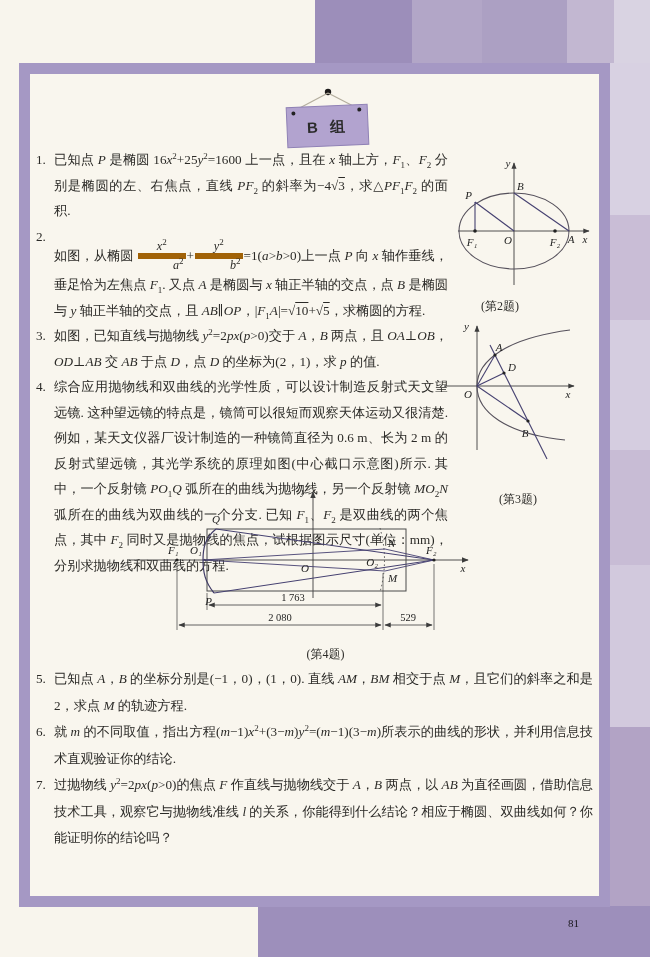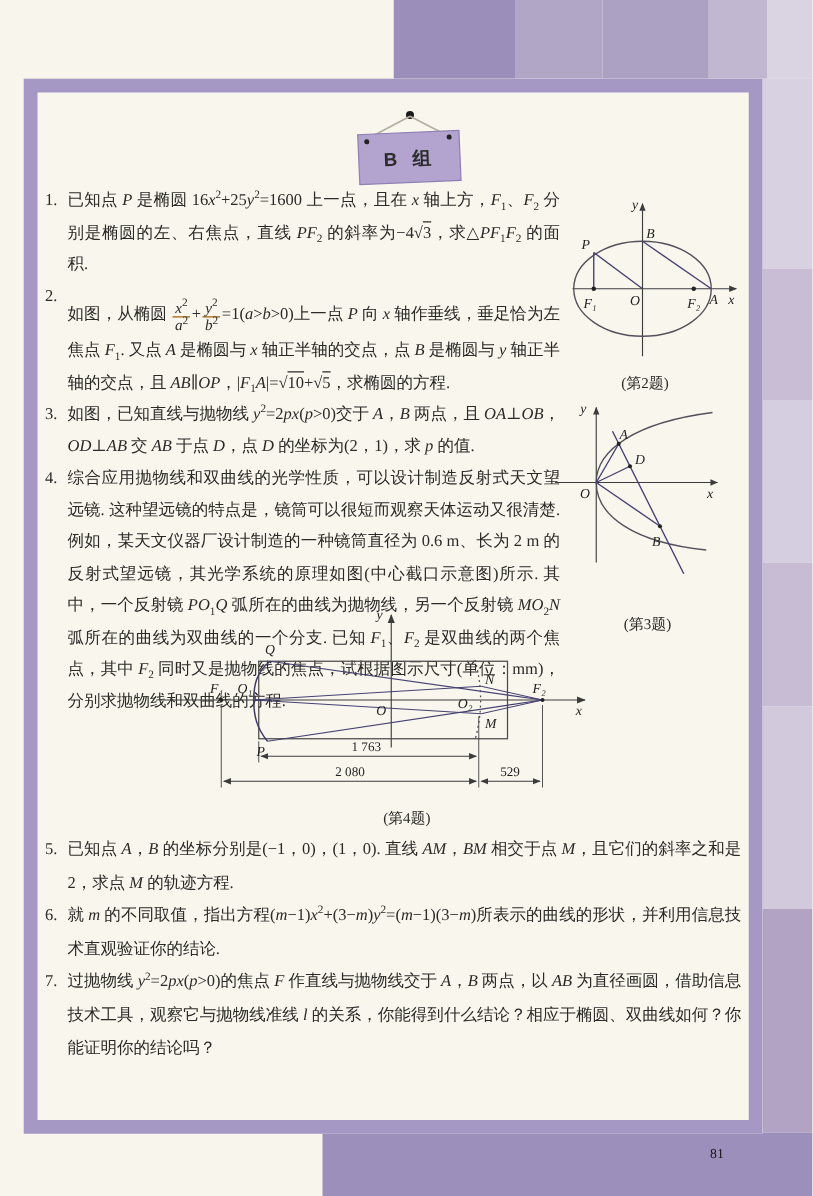--- a/index.html
+++ b/index.html
@@ -15,22 +15,22 @@
   .problems{position:absolute;text-align:justify;}
   .problems-upper{left:36px;top:147px;width:412px;font-size:13.2px;line-height:25.5px;}
   .problems-lower{left:36px;top:666px;width:557px;font-size:13.2px;line-height:26.5px;}
   .problem{position:relative;padding-left:18px;}
   .pnum{position:absolute;left:0;top:0;}
   i{font-style:italic;font-family:"Liberation Serif","DejaVu Serif",serif;}
   sup,sub{font-size:9px;line-height:0;}
   .ol{text-decoration:overline;}
   .frac{display:inline-block;vertical-align:-0.75em;text-align:center;
     font-size:0.92em;line-height:1.1;margin:0 1px;}
-  .frac .fn{display:block;border-bottom:1px solid #a16207;padding:0 2px;margin-top:16px;}
-  .frac .fd{display:block;padding:0 2px;}
+  .frac .fn{display:block;border-bottom:6px solid #a16207;padding:0 2px;margin-top:16px;}
+  .frac .fd{display:block;padding:0 2px;margin-left:33px;}
   
   .fig{position:absolute;}
   .figcap{position:absolute;font-size:12px;text-align:center;color:#2b2a27;}
   .fig-label{font-family:"Liberation Serif","DejaVu Serif",serif;font-style:italic;
     font-size:11px;fill:#1f1f1f;}
   .dim-label{font-family:"Liberation Serif","DejaVu Serif",serif;font-size:10.5px;fill:#1f1f1f;}
   .page-num{position:absolute;left:568px;top:917px;font-size:11px;color:#17151a;}
   .badge-text{font-family:"Liberation Sans","DejaVu Sans",sans-serif;font-weight:bold;
     font-size:15px;fill:#2b2b2b;letter-spacing:4px;}
 </style>
@@ -104,21 +104,21 @@
     <circle cx="105" cy="81" r="1.8" fill="#222"></circle>
     <text class="fig-label" x="58" y="17" text-anchor="middle">y</text>
     <text class="fig-label" x="67" y="40">B</text>
     <text class="fig-label" x="22" y="49" text-anchor="end">P</text>
     <text class="fig-label" x="22" y="96" text-anchor="middle">F₁</text>
     <text class="fig-label" x="58" y="94" text-anchor="middle">O</text>
     <text class="fig-label" x="105" y="96" text-anchor="middle">F₂</text>
     <text class="fig-label" x="121" y="93" text-anchor="middle">A</text>
     <text class="fig-label" x="135" y="93" text-anchor="middle">x</text>
   </svg>
-  <div class="figcap" style="left:441px;top:298px;width:150px;font-family:Liberation Serif, serif;">(第2题)</div>
+  <div class="figcap" style="left:425px;top:298px;width:150px;font-family:Liberation Serif, serif;">(第2题)</div>
 
   <svg class="fig" style="left:438px;top:320px;" width="165" height="140" viewBox="0 0 165 140">
     <defs>
       <marker id="ah3" viewBox="0 0 10 10" refX="9" refY="5" markerWidth="7" markerHeight="7" orient="auto-start-reverse">
         <path d="M0,1 L10,5 L0,9 z" fill="#3c3c3c"></path>
       </marker>
     </defs>
     <line x1="6" y1="66" x2="136" y2="66" stroke="#3c3c3c" stroke-width="0.9" marker-end="url(#ah3)"></line>
     <line x1="39" y1="130" x2="39" y2="6" stroke="#3c3c3c" stroke-width="0.9" marker-end="url(#ah3)"></line>
     <path d="M132,10 C70,18 39,40 39,66 C39,92 68,114 127,120" fill="none" stroke="#55505b" stroke-width="1.1"></path>

